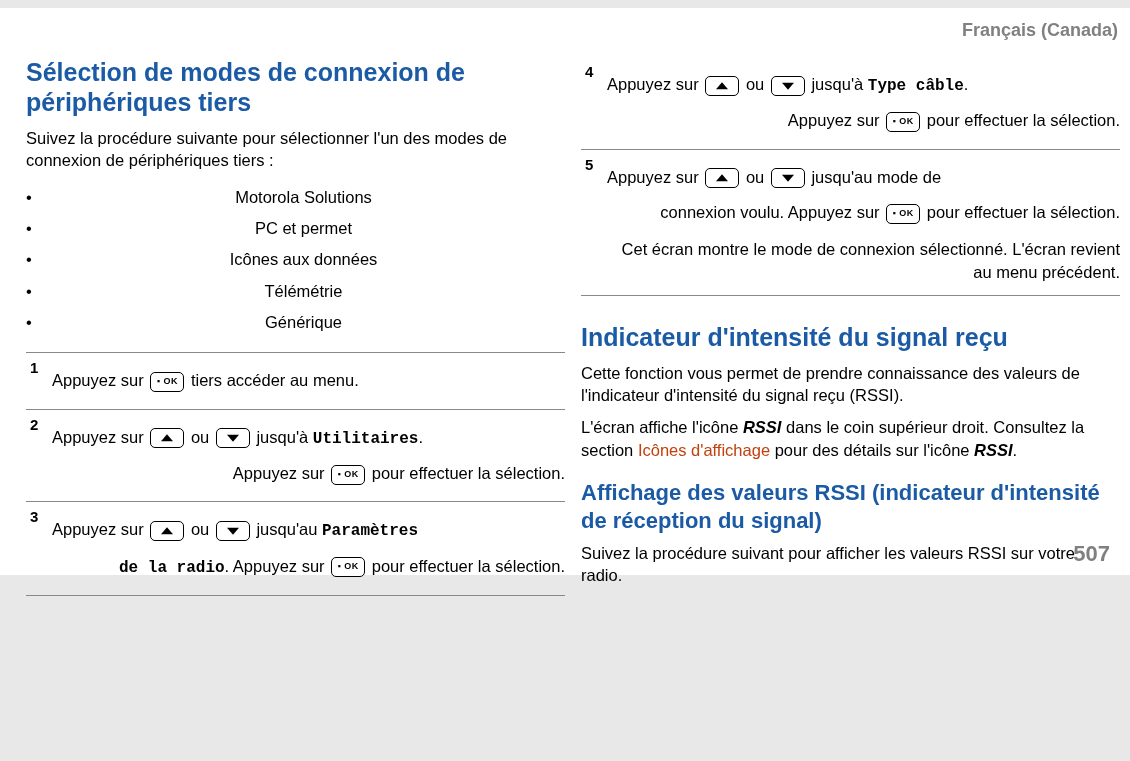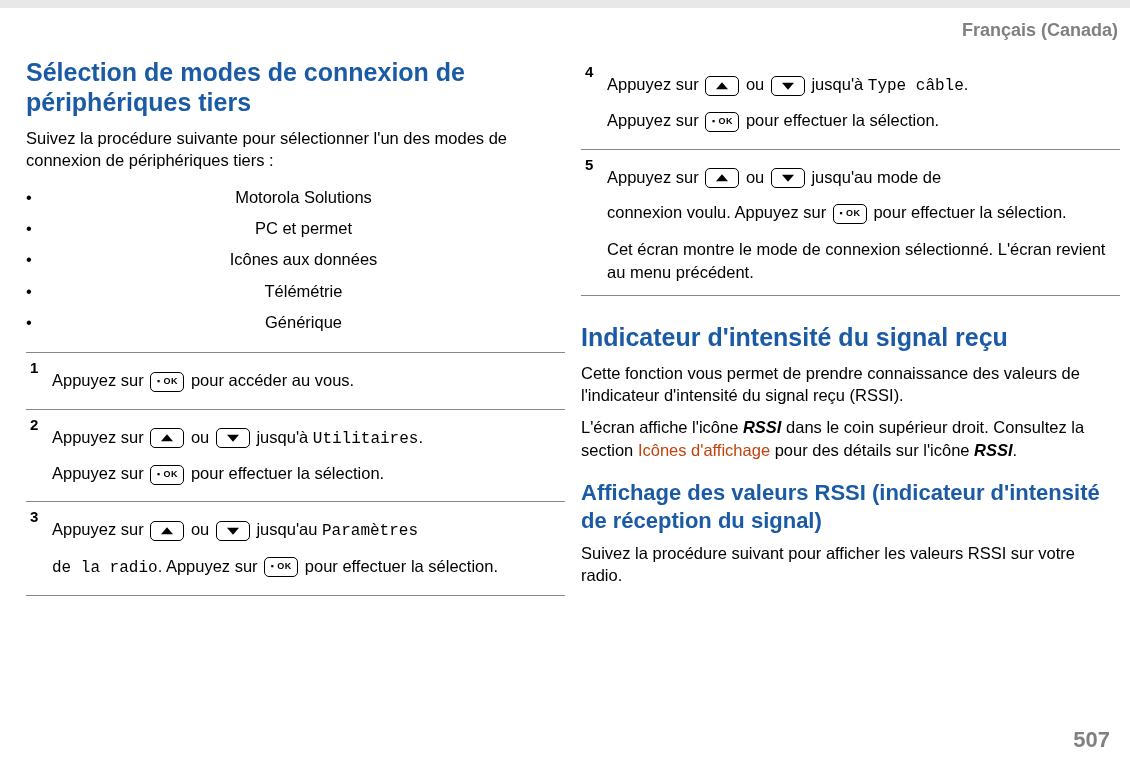--- a/index.html
+++ b/index.html
@@ -5,21 +5,21 @@
   * { box-sizing: border-box; margin: 0; padding: 0; }
   html, body { width: 1130px; height: 761px; }
   body {
     font-family: Arial, Helvetica, sans-serif;
     background: #e8e8e8;
     padding: 8px 0 0 0;
   }
   .page {
     background: #fff;
     width: 1130px;
-    height: 753px;
+    height: 567px;
     position: relative;
     padding: 12px 10px 0 10px;
   }
   .header-lang {
     text-align: right;
     color: #808080;
     font-weight: bold;
     font-size: 18px;
     margin-bottom: 16px;
     padding-right: 2px;
@@ -81,24 +81,25 @@
     position: absolute;
     left: 4px;
     top: 6px;
     font-weight: bold;
     font-size: 15px;
   }
   .step p {
     font-size: 16.5px;
     line-height: 1.9;
   }
-  .step p + p { margin-top: 4px; }
+  .step p + p { margin-top: 4px; text-align: right; }
   .mono {
     font-family: "Courier New", monospace;
     font-size: 16px;
+    font-weight: bold;
   }
   .key {
     display: inline-block;
     border: 1.5px solid #000;
     border-radius: 5px;
     min-width: 34px;
     height: 20px;
     vertical-align: middle;
     position: relative;
     background: #fff;
@@ -158,21 +159,21 @@
         <li>Icônes aux données</li>
         <li>Télémétrie</li>
         <li>Générique</li>
       </ul>
 
       <div class="step">
         <span class="step-num">1</span>
         <p>
           <span>Appuyez sur </span>
           <span class="key ok"></span>
-          <span> pour accéder au vous.</span>
+          <span> tiers accéder au menu.</span>
         </p>
       </div>
 
       <div class="step">
         <span class="step-num">2</span>
         <p>
           <span>Appuyez sur </span>
           <span class="key up"></span>
           <span> ou </span>
           <span class="key down"></span>

